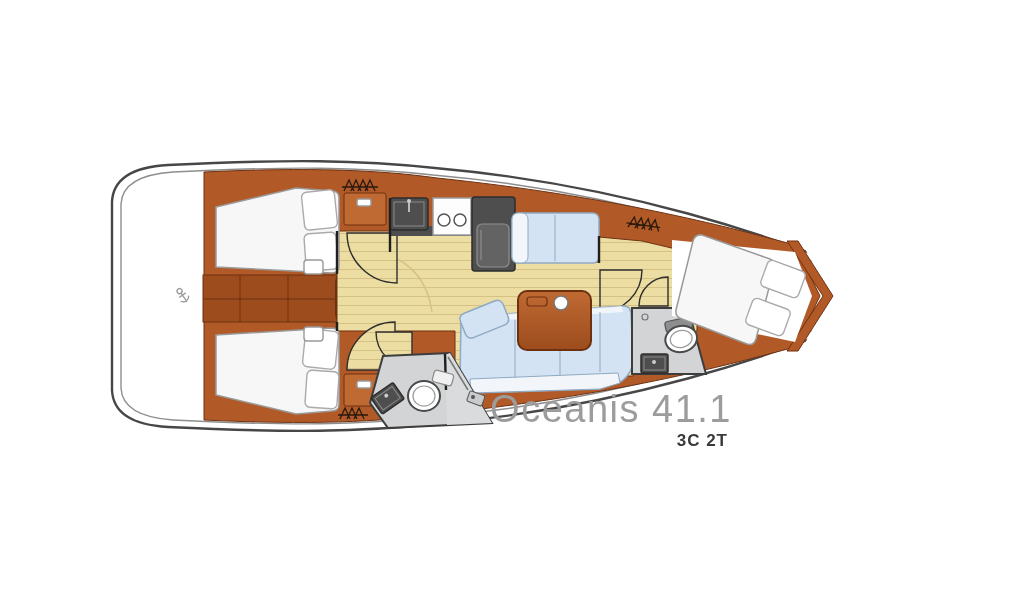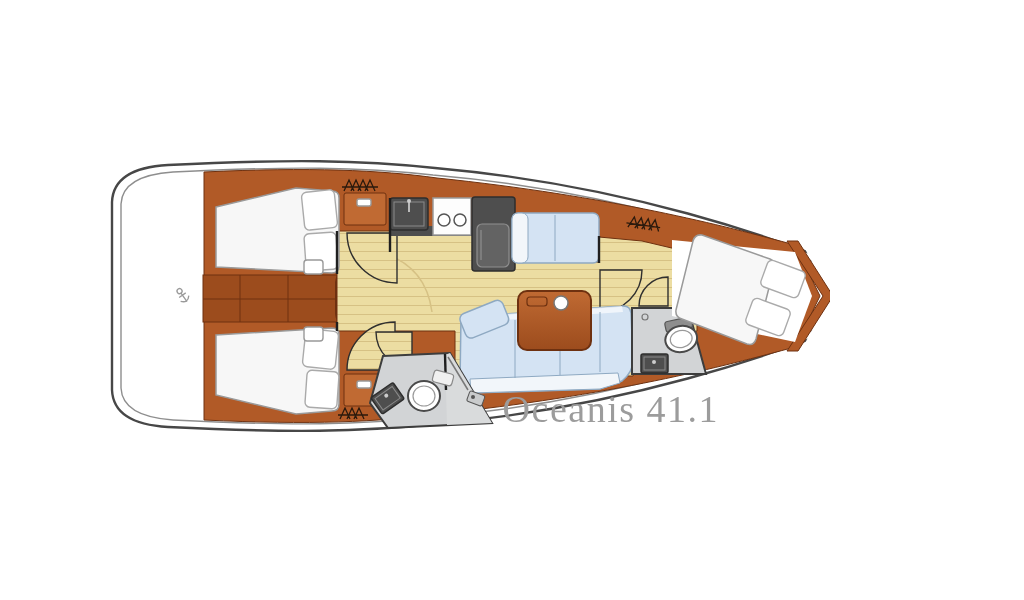--- a/index.html
+++ b/index.html
@@ -8,21 +8,21 @@
     --floor:#ecdda2; --floor_line:#d6c184;
     --bed:#f7f7f7; --bed_stroke:#9a9a9a;
     --sofa:#d4e3f3; --sofa_stroke:#8ea9c2; --sofa_front:#f2f6fa;
     --head_floor:#d2d4d6; --head_stroke:#3d3d3d;
     --appliance:#4e4e4e; --appliance_light:#636363;
     --door_arc:#2f2f2f; --icon_dark:#2b1a0d;
     --title_color:#9c9c9c; --subtitle_color:#3a3a3a;
   }
   html,body{margin:0;padding:0;background:var(--background);}
   #stage{position:relative;width:830px;height:600px;background:var(--background);
-         font-family:Liberation Serif, serif;overflow:hidden;}
+         font-family:Liberation Sans, sans-serif;overflow:hidden;padding-left:13px;}
   svg{position:absolute;left:0;top:0;}
   .hullO{fill:#ffffff;stroke:var(--hull_outline);stroke-width:2.4;}
   .hullI{fill:none;stroke:var(--hull_inner);stroke-width:1.4;}
   .wood{fill:var(--wood);stroke:var(--wood_seam);stroke-width:1;}
   .woodD{fill:var(--wood_dark);stroke:var(--wood_seam);stroke-width:1;}
   .woodL{fill:var(--wood_light);stroke:var(--wood_seam);stroke-width:1;}
   .seam{stroke:var(--wood_seam);stroke-width:1;fill:none;}
   .floor{fill:url(#planks);stroke:var(--wood_seam);stroke-width:1;}
   .floorline{stroke:var(--floor_line);stroke-width:1.5;fill:none;}
   .bed{fill:var(--bed);stroke:var(--bed_stroke);stroke-width:1.5;}
@@ -228,15 +228,16 @@
   </g>
 
   <g class="anchor" transform="translate(183,296) rotate(-35)">
     <circle cx="0" cy="-6" r="2.5"></circle>
     <path d="M 0,-3.5 V 7 M -4,-1 H 4 M -5,3 Q 0,9 5,3"></path>
   </g>
 </svg>
 
 <div class="title-block">
   <h1 class="model">Oceanis 41.1</h1>
+  <div class="variant">3C 2T</div>
 </div>
 
 </div>
 
 </body></html>

